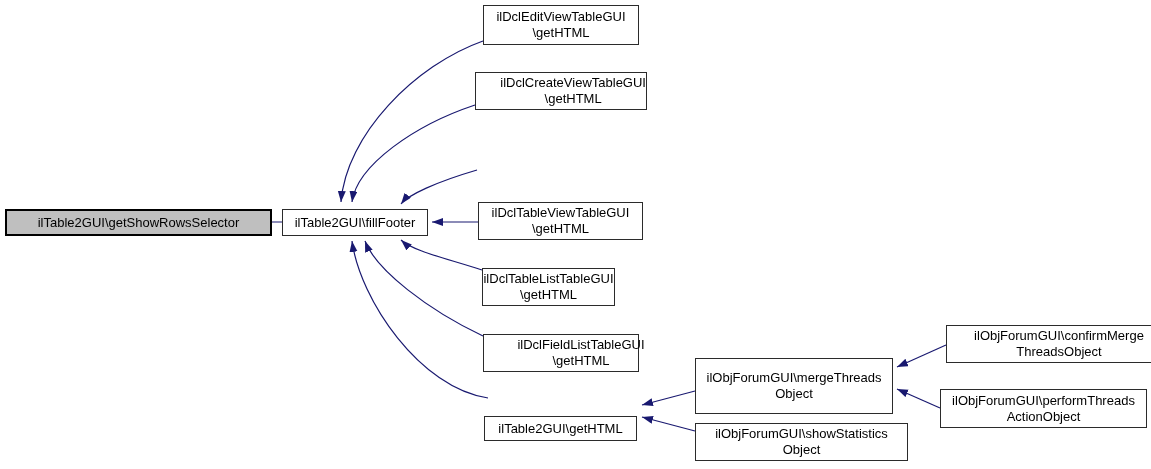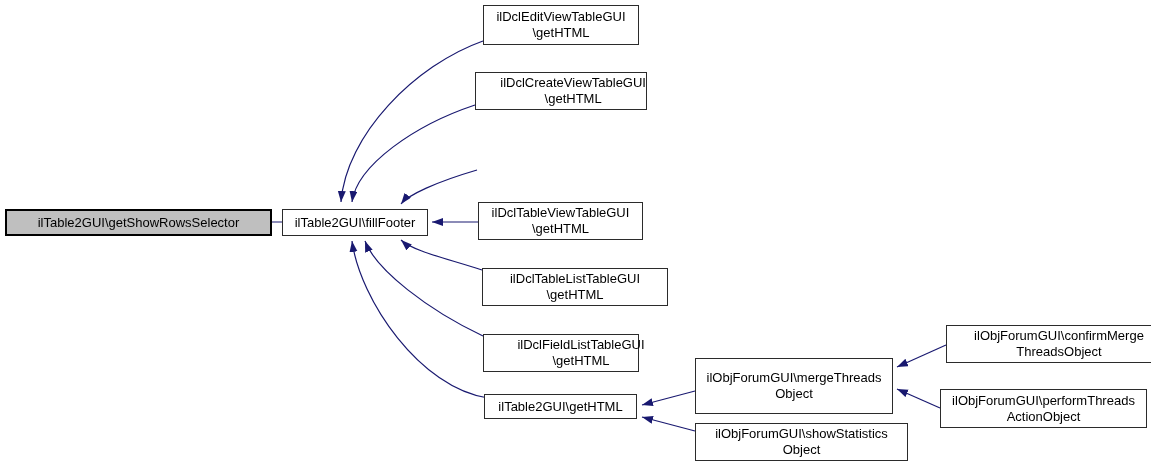--- a/index.html
+++ b/index.html
@@ -89,31 +89,31 @@
     <span>ilDclCreateViewTableGUI
 \getHTML</span>
   </div>
 
 
   <div class="node" style="left:478px; top:202px; width:165px; height:38px;">
     <span>ilDclTableViewTableGUI
 \getHTML</span>
   </div>
 
-  <div class="node" style="left:482px; top:268px; width:186px; height:38px;">
+  <div class="node" style="left:482px; top:268px; width:133px; height:38px;">
     <span>ilDclTableListTableGUI
 \getHTML</span>
   </div>
 
   <div class="node" style="left:483px; top:334px; width:156px; height:38px;padding-left:40px;">
     <span>ilDclFieldListTableGUI
 \getHTML</span>
   </div>
 
-  <div class="node" style="left:484px; top:394px; width:153px; height:25px;">
+  <div class="node" style="left:484px; top:416px; width:153px; height:25px;">
     <span>ilTable2GUI\getHTML</span>
   </div>
 
   <div class="node" style="left:695px; top:358px; width:198px; height:56px;">
     <span>ilObjForumGUI\mergeThreads
 Object</span>
   </div>
 
   <div class="node" style="left:695px; top:423px; width:213px; height:38px;">
     <span>ilObjForumGUI\showStatistics

